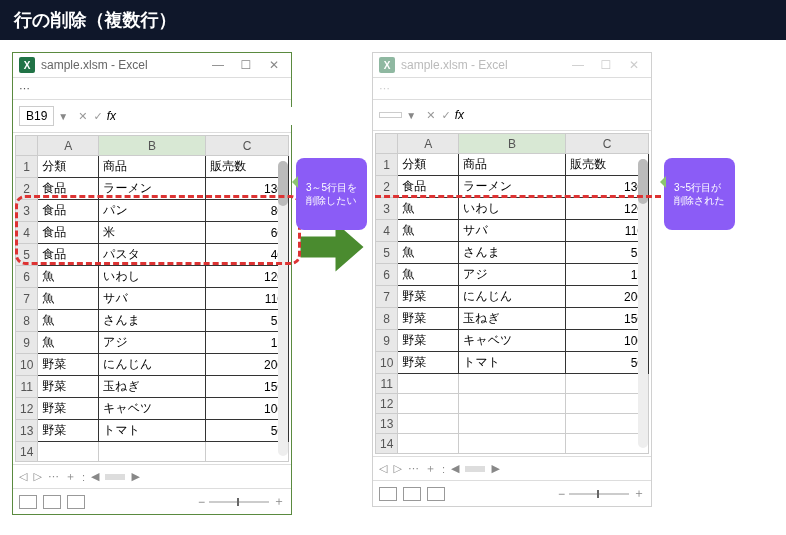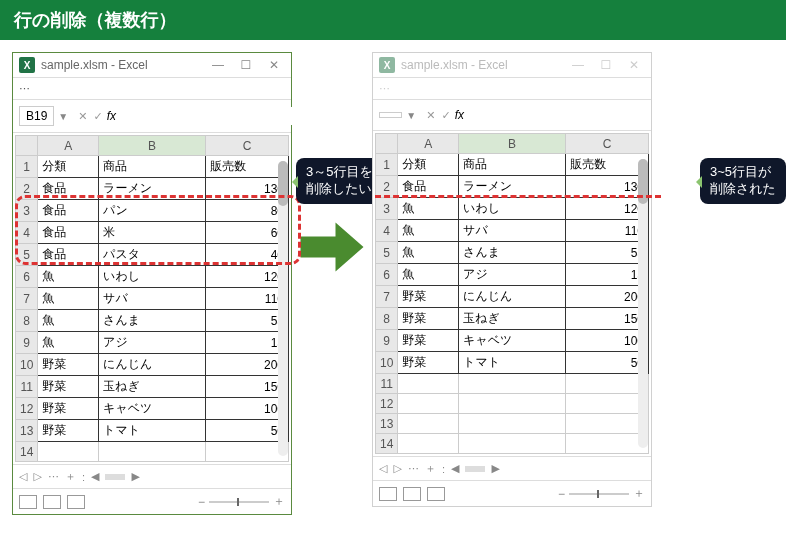--- a/index.html
+++ b/index.html
@@ -1,17 +1,17 @@
 <!DOCTYPE html>
 <html><head>
 <meta charset="utf-8">
 <style>
   * { box-sizing: border-box; margin: 0; padding: 0; }
   body { font-family: "Meiryo", "Yu Gothic", sans-serif; font-size: 12px; background: #fff; width: 786px; }
-  .title-bar { background: #15803d; color: #fff; padding: 8px 14px; font-size: 18px; font-weight: bold; }
+  .title-bar { background: #0f172a; color: #fff; padding: 8px 14px; font-size: 18px; font-weight: bold; }
   .stage { display: flex; align-items: flex-start; padding: 12px 8px; gap: 0; position: relative; }
   .excel-window {
     border: 1px solid #5a8a3f; width: 280px; background: #fff; position: relative;
   }
   .excel-window.right { border-color: #d0d0d0; }
   .win-title {
     display: flex; align-items: center; padding: 4px 6px; gap: 6px; font-size: 12px; color: #666;
   }
   .win-title .logo {
     width: 16px; height: 16px; background: #217346; color: #fff; display: flex; align-items: center; justify-content: center; font-size: 10px; font-weight: bold; border-radius: 2px;
@@ -55,22 +55,22 @@
   .zoom .track .knob { position:absolute; top:-3px; left:28px; width:2px; height:8px; background:#666; }
 
   .selection-box {
     position:absolute; border:3px dashed #d33; border-radius:10px; pointer-events:none;
   }
   .deleted-line {
     position:absolute; border-top:3px dashed #d33; pointer-events:none;
   }
 
   .callout {
-    position:absolute; background:#0f172a; color:#fff; padding:6px 10px; border-radius:8px;
-    font-size:13px; line-height:1.3; white-space:nowrap;
+    position:absolute; background:#8b5cf6; color:#fff; padding:23px 10px; border-radius:8px;
+    font-size:10px; line-height:1.3; white-space:nowrap;
   }
   .callout::before {
     content:""; position:absolute; left:-10px; top:18px; border:6px solid transparent; border-right-color:#8bc46f;
   }
 
   .arrow {
     width: 80px; display:flex; align-items:center; justify-content:center; padding-top: 160px;
   }
   .arrow svg { width:70px; height:70px; }
 </style>
@@ -382,15 +382,15 @@
       <div class="zoom">
         <span>−</span>
         <div class="track">
             <div class="knob"></div>
           </div>
         <span>＋</span>
       </div>
     </div>
   </div>
 
-  <div class="callout" id="callout-right" style="top:118px; left:700px;">3~5行目が<br>削除された</div>
+  <div class="callout" id="callout-right" style="top:118px; left:664px;">3~5行目が<br>削除された</div>
 
 </div>
 
 </body></html>

